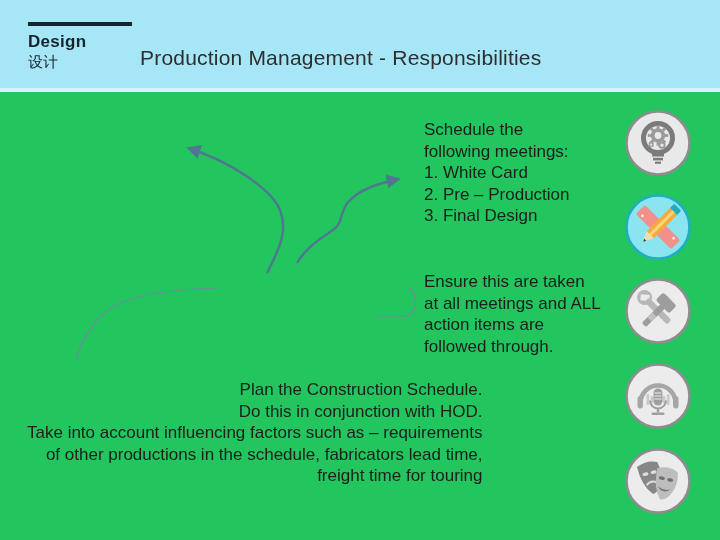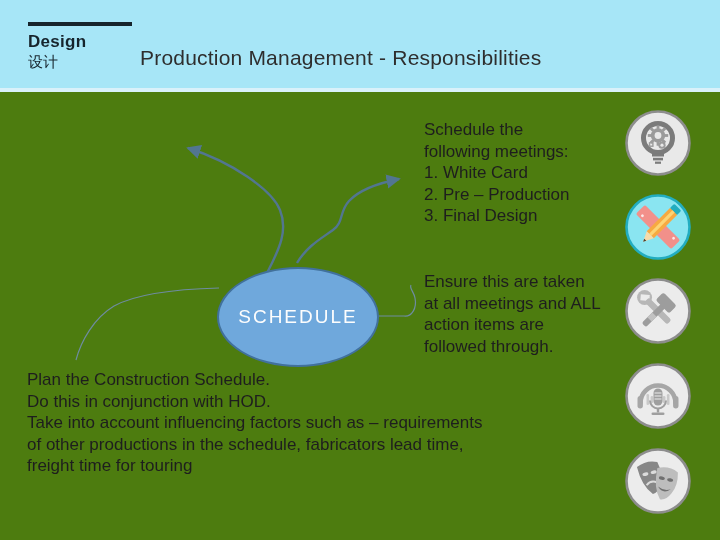--- a/index.html
+++ b/index.html
@@ -1,33 +1,33 @@
 <!DOCTYPE html>
 <html><head>
 <meta charset="utf-8">
 <style>
   html,body{margin:0;padding:0;}
   body{width:720px;height:540px;font-family:"Liberation Sans","DejaVu Sans",sans-serif;background:#ffffff;}
-  .slide{position:relative;width:720px;height:540px;overflow:hidden;background:#4d7c0f;}
+  .slide{position:relative;width:720px;height:540px;overflow:hidden;background:#22c55e;}
 
   
   .header{position:absolute;left:0;top:0;width:720px;height:88px;background:#a7e6f7;}
   .header-strip{position:absolute;left:0;top:88px;width:720px;height:4px;background:#d9f1fa;}
   .logo{position:absolute;left:28px;top:22px;}
   .logo-line{width:104px;height:4px;background:#16242c;margin-bottom:6px;}
   .logo-brand{font-size:17px;font-weight:bold;color:#16242c;line-height:20px;letter-spacing:.3px;}
   .logo-zh{font-size:15px;color:#16242c;line-height:19px;}
   .title{position:absolute;left:140px;top:46px;font-size:21px;color:#2e2e2e;letter-spacing:.2px;white-space:nowrap;}
 
   
   .textblock{position:absolute;color:#1e1e1e;font-size:17px;line-height:21.5px;white-space:pre-line;}
   .tb-issue{left:38px;top:113px;}
   .tb-meetings{left:424px;top:119px;}
   .tb-notes{left:424px;top:271px;}
-  .tb-plan{left:27px;top:369px;}
+  .tb-plan{left:27px;top:379px;text-align:right;}
 
   
   .connectors{position:absolute;left:0;top:0;z-index:1;pointer-events:none;}
 
   
   .ellipse-node{position:absolute;left:217px;top:267px;width:158px;height:96px;background:#6fa8dc;
     border:2.5px solid #41719c;border-radius:50%;z-index:2;display:flex;align-items:center;justify-content:center;}
   .ellipse-label{color:#fdfdfd;font-size:19px;letter-spacing:2px;}
 
   
@@ -54,23 +54,20 @@
       <marker id="arr" markerWidth="7" markerHeight="7" refX="5.2" refY="3" orient="auto">
         <path d="M0,0 L6,3 L0,6 Z" fill="#527691"></path>
       </marker>
     </defs>
     <path d="M267,273 C280,248 288,230 280,210 C272,190 232,162 188,148" fill="none" stroke="#527691" stroke-width="2.4" marker-end="url(#arr)"></path>
     <path d="M297,263 C307,246 322,238 333,230 C344,222 339,212 349,201 C361,188 384,182 399,179" fill="none" stroke="#527691" stroke-width="2.4" marker-end="url(#arr)"></path>
     <path d="M219,288 C178,289 138,293 114,306 C94,318 81,341 76,360" fill="none" stroke="#6e8ca1" stroke-width="1.2"></path>
     <path d="M377,316 L404,316 C412,317 417,308 415,298 C414,292 409,288 411,285" fill="none" stroke="#6e8ca1" stroke-width="1.2"></path>
   </svg>
 
-  <div class="ellipse-node">
-    <span class="ellipse-label">SCHEDULE</span>
-  </div>
 
   <div class="textblock tb-meetings">Schedule the
 following meetings:
 1. White Card
 2. Pre – Production
 3. Final Design</div>
   <div class="textblock tb-notes">Ensure this are taken
 at all meetings and ALL
 action items are
 followed through.</div>

